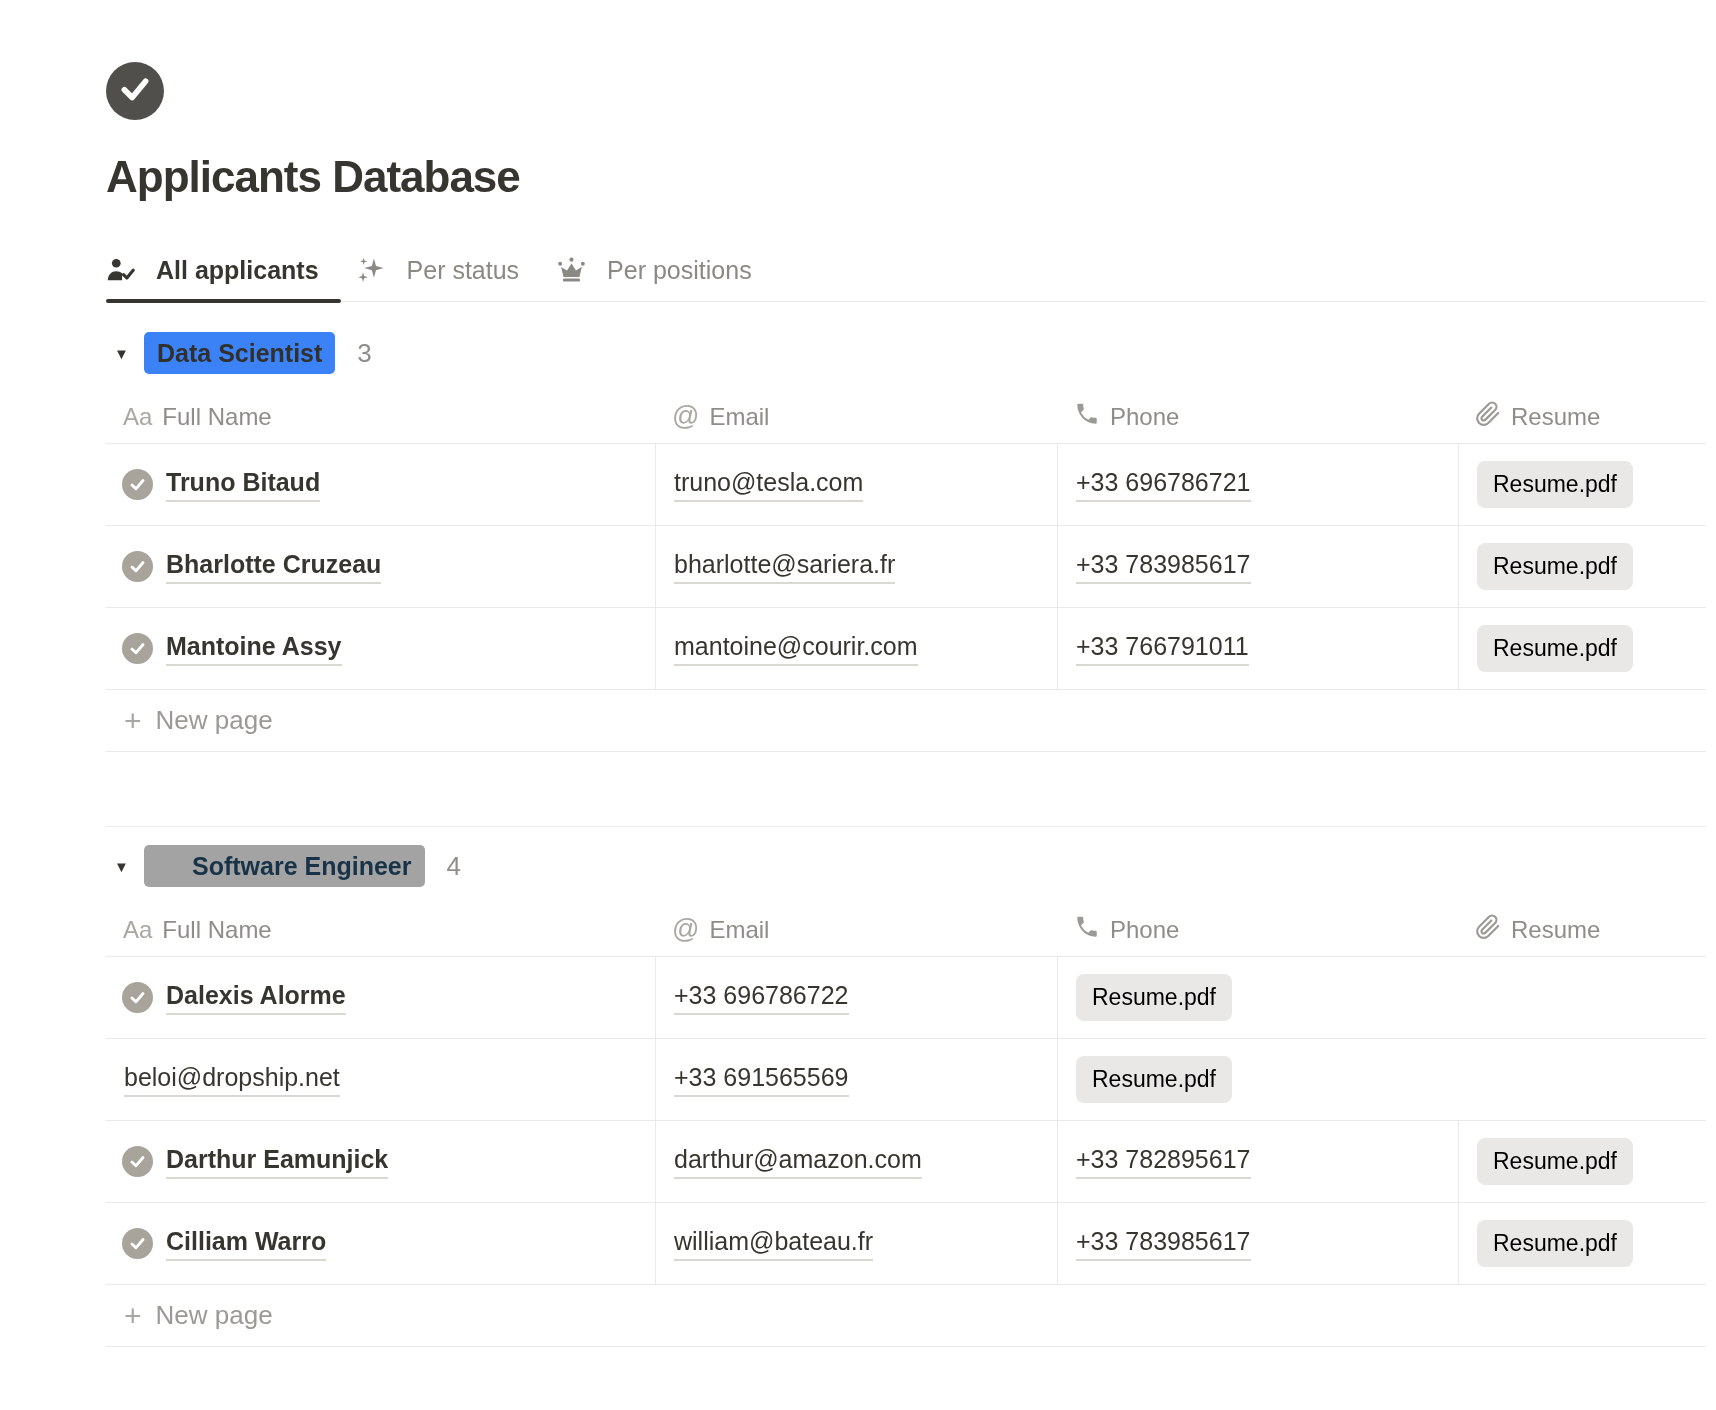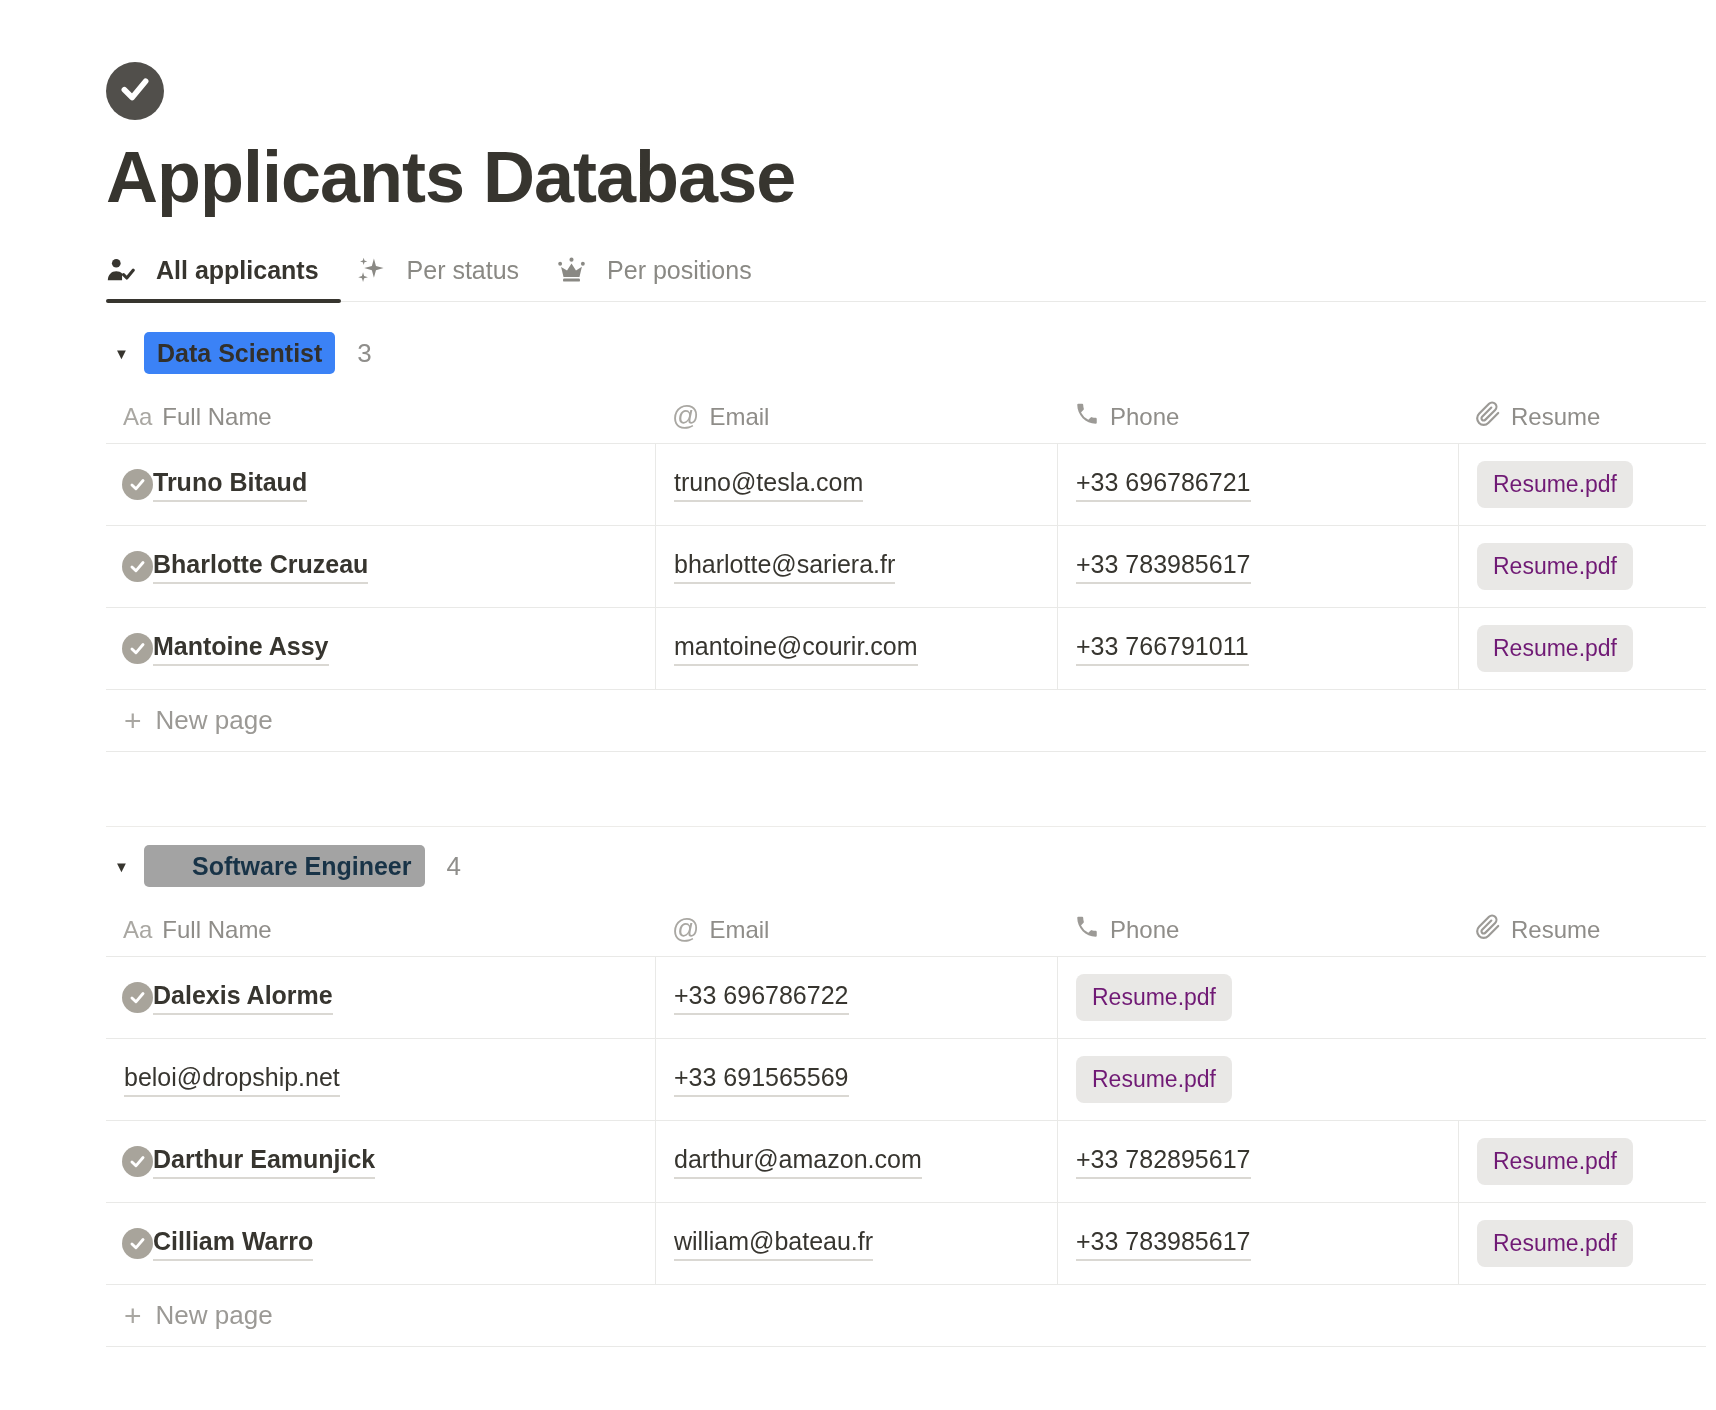--- a/index.html
+++ b/index.html
@@ -12,21 +12,21 @@
   .content { margin-left:106px; width:1600px; padding-top:62px; }
 
   
   .page-icon {
     width:58px; height:58px; border-radius:50%;
     background:#514F4B; display:flex; align-items:center; justify-content:center;
     cursor:pointer;
   }
   .page-icon svg { width:34px; height:34px; }
   h1.page-title {
-    margin-top:22px; font-size:72px; font-weight:700; letter-spacing:-1px;
+    margin-top:22px; font-size:44px; font-weight:700; letter-spacing:-1px;
     line-height:70px; color:#37352F;
   }
 
   
   .tabs {
     margin-top:44px; display:flex; align-items:flex-end;
     border-bottom:1px solid #E9E9E7;
   }
   .tab {
     display:flex; align-items:center; gap:21px;
@@ -68,34 +68,34 @@
   .th .hglyph { color:#A9A7A2; font-size:24px; }
   .th .hglyph.at { font-size:27px; }
   .th svg { width:26px; height:26px; flex:none; }
 
   .tr { height:82px; border-bottom:1px solid #E9E9E7; }
   .td {
     display:flex; align-items:center; padding-left:18px; overflow:hidden;
     cursor:pointer; background:#fff;
   }
   .td + .td { border-left:1px solid #E9E9E7; }
-  .td.name-cell { padding-left:16px; }
+  .td.name-cell { padding-left:16px; gap:13px; }
   .row-icon {
     width:31px; height:31px; border-radius:50%; flex:none;
     background:#A8A49B; display:flex; align-items:center; justify-content:center;
   }
   .row-icon svg { width:19px; height:19px; }
   .u {
     border-bottom:2px solid #DAD8D3; padding-bottom:3px;
     font-size:25px; color:#37352F; white-space:nowrap;
   }
   .name-text { font-weight:600; }
   .chip {
     background:#E9E8E6; border-radius:8px; padding:10px 16px;
-    font-size:23px; color:#701a75; white-space:nowrap; cursor:pointer;
+    font-size:23px; color:#000000; white-space:nowrap; cursor:pointer;
   }
 
   .new-page {
     height:62px; border-bottom:1px solid #E9E9E7;
     display:flex; align-items:center; gap:14px; padding-left:18px;
     color:#9B9995; font-size:26px; cursor:pointer;
   }
   .new-page .plus { font-size:30px; font-weight:400; color:#A9A7A2; line-height:1; }
 
   .group-sep { height:75px; border-bottom:1px solid #EDECE9; }

